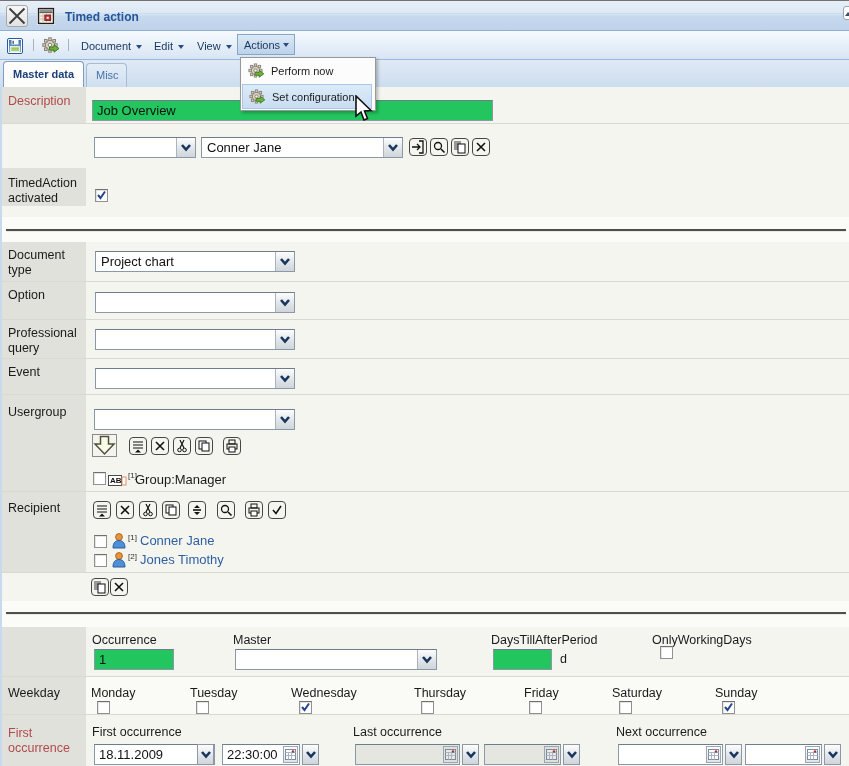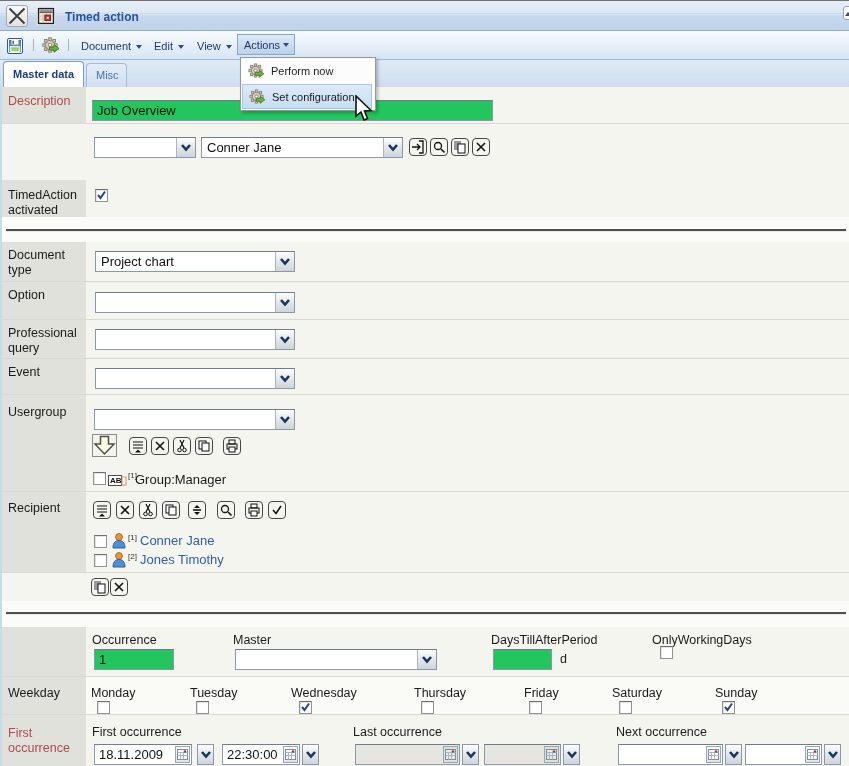--- a/index.html
+++ b/index.html
@@ -148,21 +148,21 @@
       <span>Misc</span>
     </div>
 
   <div class="abs" id="content"></div>
   <div class="abs" id="leftstrip"></div>
 
   <div class="row" style="top:87px;height:37px;">
     <div class="labelcol"></div>
       <div class="lab req" style="top:7px;">Description</div>
   </div>
-  <div class="row" style="top:180px;height:38px;border-bottom:none;padding-left:28px;">
+  <div class="row" style="top:168px;height:38px;border-bottom:none;padding-left:28px;">
     <div class="labelcol"></div>
       <div class="lab" style="top:8px;">TimedAction<br>activated</div>
   </div>
   <div class="band" style="top:217px;height:25px;">
       <div class="hr" style="top:12px;"></div>
     </div>
   <div class="row" style="top:242px;height:40px;">
     <div class="labelcol"></div>
       <div class="lab">Document<br>type</div>
   </div>
@@ -440,21 +440,21 @@
   <div class="flab" style="left:612px;top:686px;">Saturday</div>
   <div class="cb" style="left:619px;top:701px;"></div>
   <div class="flab" style="left:715px;top:686px;">Sunday</div>
   <div class="cb" style="left:722px;top:701px;">
       <svg width="11" height="11">
         <path d="M2 5 L4.5 8 L9 1.5" fill="none" stroke="#26458c" stroke-width="2"></path>
       </svg>
     </div>
 
   <div class="flab" style="left:92px;top:725px;">First occurrence</div>
-  <div class="dfield" style="left:94px;top:744px;width:98px;">
+  <div class="dfield" style="left:94px;top:744px;width:121px;">
       <span class="txt">18.11.2009</span>
     <div class="cal"><svg width="13" height="15">
           <rect x="1.5" y="2.5" width="10" height="10" fill="#fff" stroke="#7a8aa0"></rect>
           <path d="M1.5 5.5 H11.5 M4.5 5.5 V12.5 M7.5 5.5 V12.5 M1.5 8.5 H11.5" stroke="#aab6c4" stroke-width="1" fill="none"></path>
           <circle cx="9" cy="4.5" r="1.3" fill="#b03030"></circle>
         </svg></div>
   </div>
   <div class="darr" style="left:197px;top:744px;">
       <svg width="12" height="10">
         <path d="M2 2 L6 6.5 L10 2" fill="none" stroke="#17365e" stroke-width="2.6"></path>

